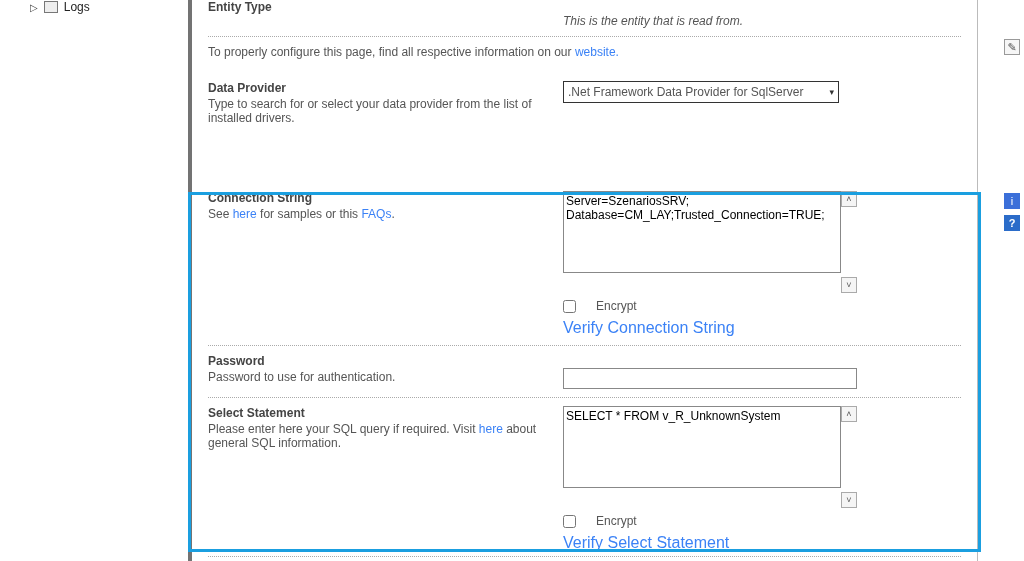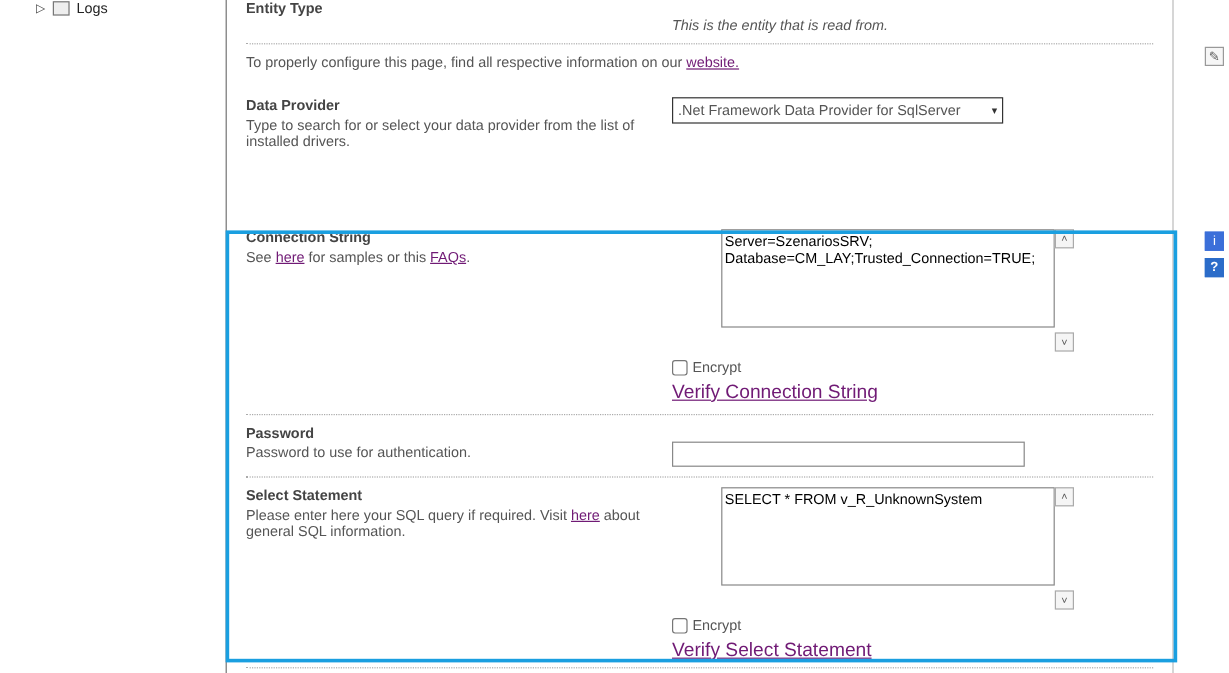--- a/index.html
+++ b/index.html
@@ -38,21 +38,21 @@
     background: #eee;
     display: inline-block;
     position: relative;
   }
   .main {
     position: absolute;
     left: 188px;
     top: 0;
     width: 790px;
     height: 561px;
-    border-left: 1px solid #737373;
+    border-left: 4px solid #737373;
     border-right: 1px solid #bbb;
     background: #fff;
   }
   .row {
     display: flex;
     padding: 0 16px;
     align-items: flex-start;
   }
   .row > .left {
     width: 355px;
@@ -66,40 +66,39 @@
     font-weight: bold;
     color: #444;
     margin-bottom: 2px;
   }
   .field-desc {
   }
   .divider {
     border-top: 1px dotted #aaa;
     margin: 8px 16px;
   }
-  a { color: #701a75; text-decoration: underline; cursor: pointer; }
+  a { color: #3b82f6; cursor: pointer; }
   .select-box {
     border: 1px solid #333;
     height: 22px;
     width: 276px;
     display: flex;
     align-items: center;
     justify-content: space-between;
     padding: 0 4px;
     font-size: 12px;
   }
   .sel-arrow {
     font-size: 9px;
     color: #333;
   }
   .textarea-wrap {
     position: relative;
     width: 294px;
     height: 102px;
-    margin-left: 41px;
   }
   .textarea-wrap textarea {
     width: 278px;
     height: 82px;
     resize: none;
     border: 1px solid #888;
     font-family: Arial, Helvetica, sans-serif;
     font-size: 12px;
     padding: 2px;
     overflow: hidden;
@@ -114,21 +113,21 @@
     display: flex;
     align-items: center;
     justify-content: center;
     font-size: 9px;
   }
   .scroll-up { top: 0; }
   .scroll-dn { bottom: 0; }
   .cb-row {
     display: flex;
     align-items: center;
-    gap: 4px;
+    gap: 20px;
     margin: 6px 0;
     font-size: 12px;
   }
   .cb-row input { margin:0; width: 13px; height: 13px; }
   .link-row {
     font-size: 16px;
   }
   .text-input {
     width: 294px;
     height: 21px;

